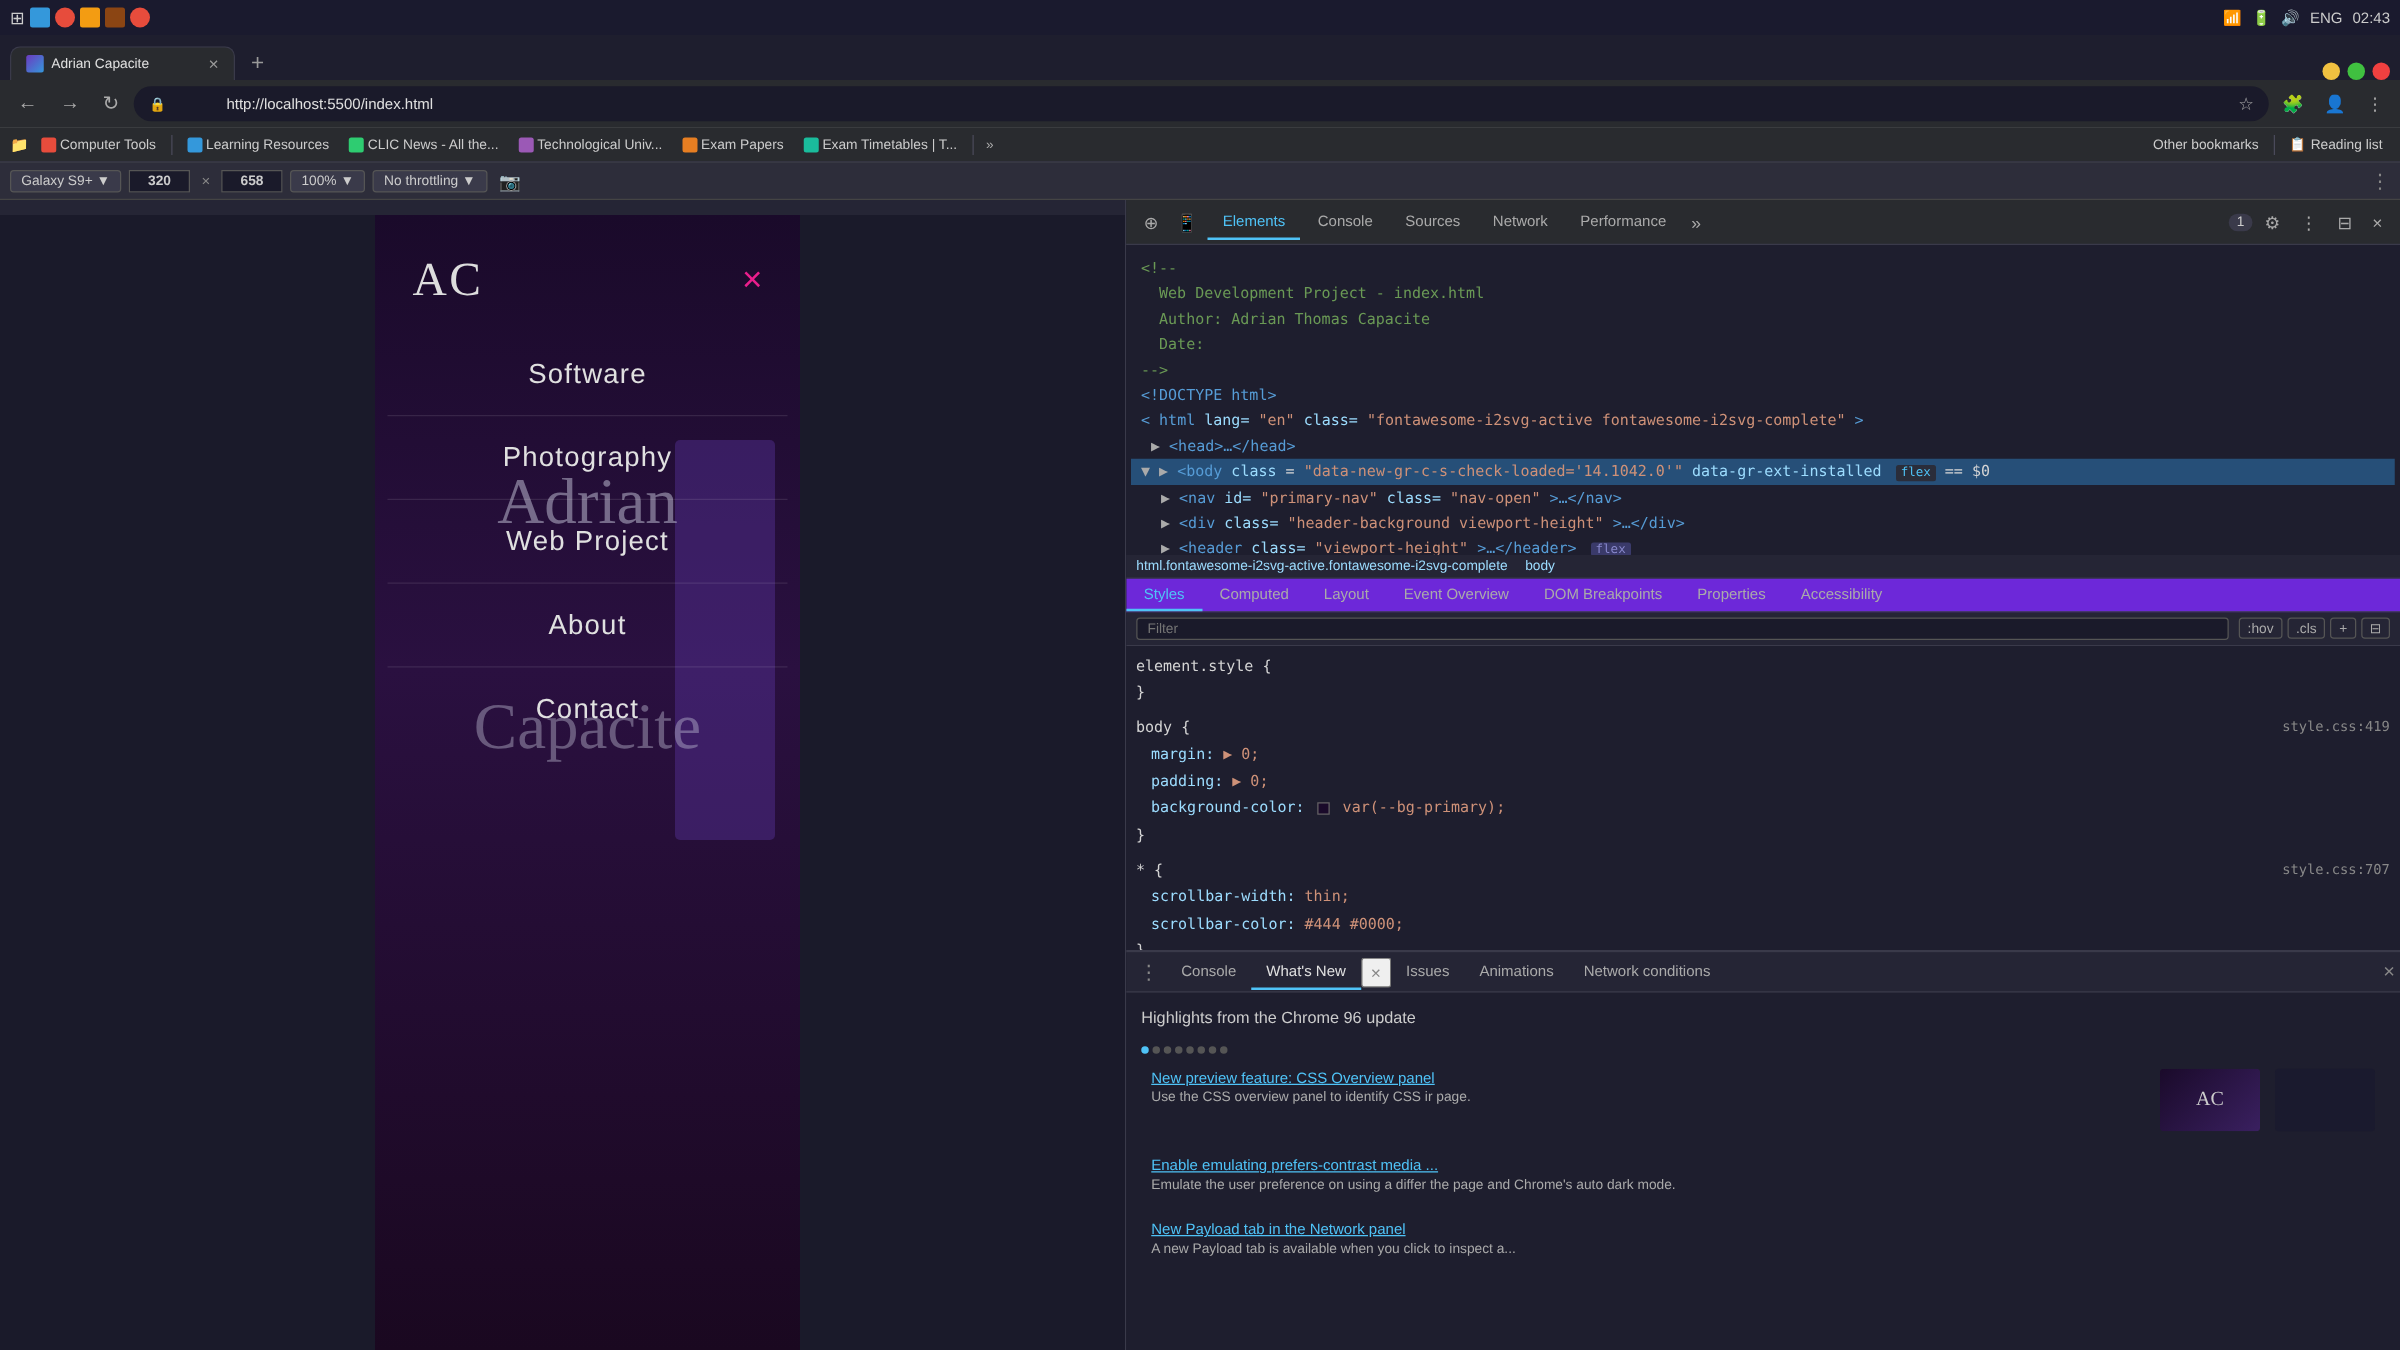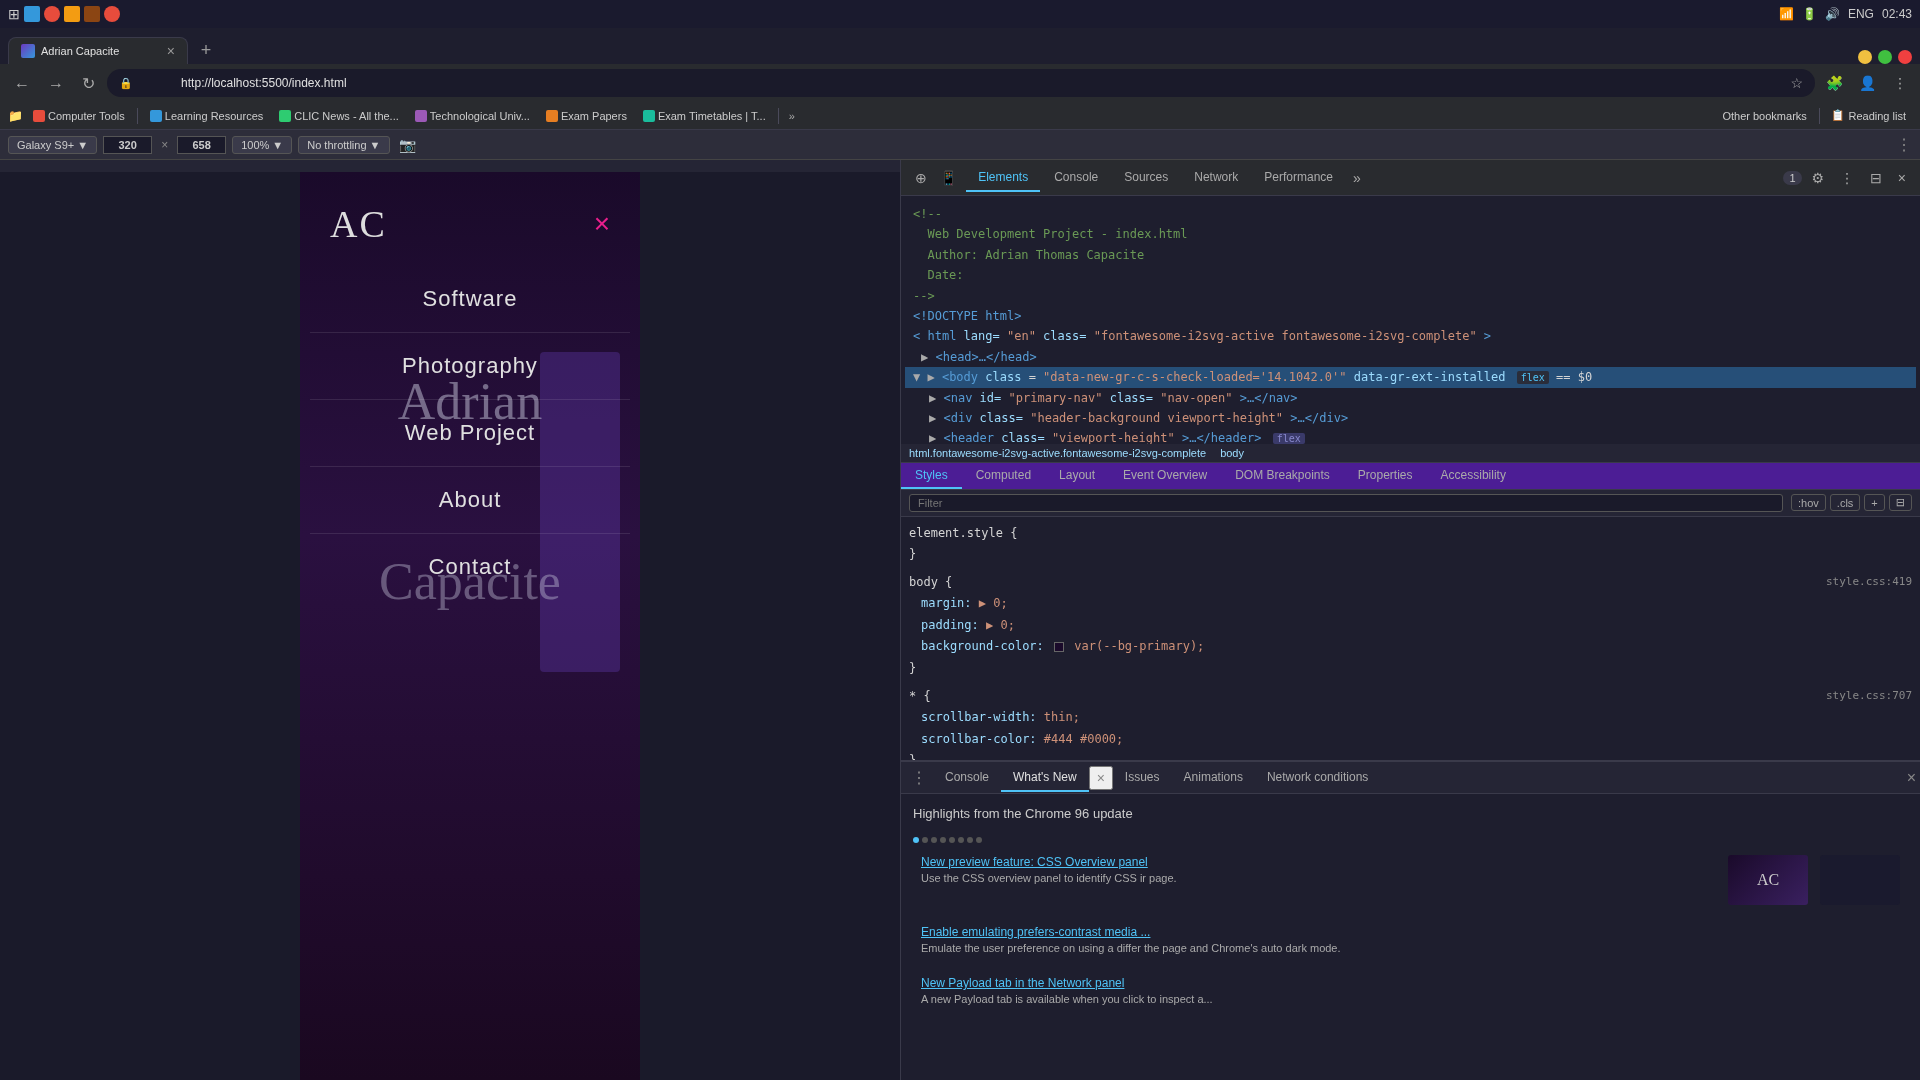--- a/index.html
+++ b/index.html
@@ -179,21 +179,21 @@
     .html-comment { color: #6a9955; }
     .html-tag { color: #569cd6; }
     .html-attr { color: #9cdcfe; }
     .html-string { color: #ce9178; }
     .html-line { padding-left: 8px; cursor: pointer; }
     .html-line.selected { background: #264f78; }
     .html-arrow { color: #aaa; cursor: pointer; }
 
     
     .styles-tabs {
-      display: flex; border-bottom: 1px solid #3a3a4a; background: #4c1d95;
+      display: flex; border-bottom: 1px solid #3a3a4a; background: #6d28d9;
       flex-shrink: 0;
     }
     .style-tab { padding: 5px 14px; font-size: 12px; color: #aaa; cursor: pointer; border-bottom: 2px solid transparent; }
     .style-tab.active { color: #4fc3f7; border-bottom-color: #4fc3f7; }
 
     
     .breadcrumb-bar {
       padding: 3px 8px; background: #252535; font-size: 11px; color: #aaa;
       border-bottom: 1px solid #3a3a4a; flex-shrink: 0; display: flex;
       align-items: center; gap: 7px; flex-wrap: wrap;

